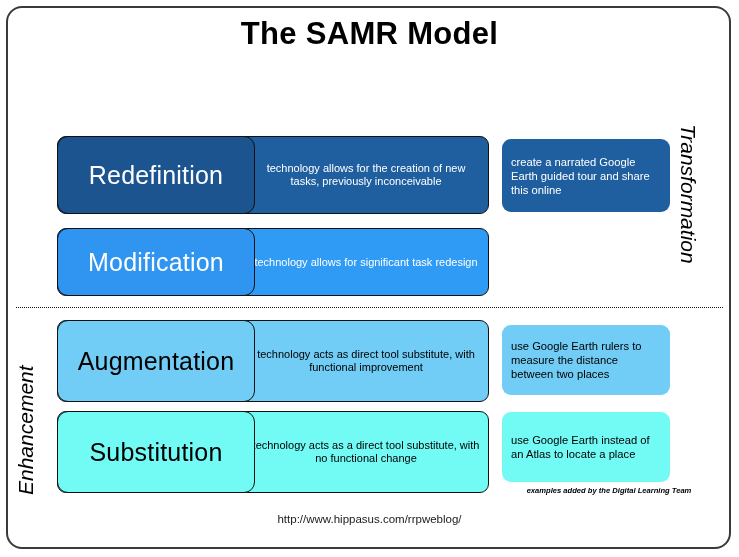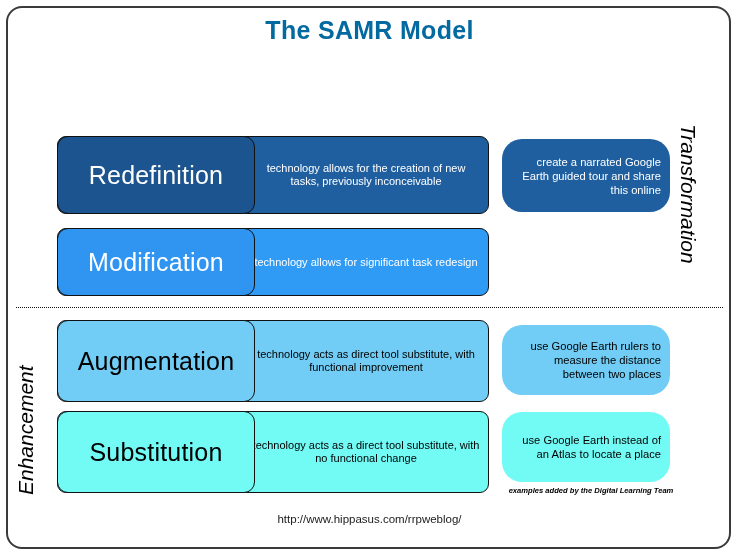--- a/index.html
+++ b/index.html
@@ -30,23 +30,23 @@
     box-sizing: border-box;
     background: #ffffff;
   }
 
   
   .title {
     position: absolute;
     left: 0; right: 0;
     top: 16px;
     text-align: center;
-    font-size: 25px;
+    font-size: 31px;
     font-weight: bold;
-    color: #0369a1;
+    color: #000000;
     letter-spacing: 0.3px;
   }
   .subtitle {
     position: absolute;
     left: 0; right: 0;
     top: 57px;
     text-align: center;
     font-size: 22px;
     font-style: italic;
     color: #000000;
@@ -94,25 +94,25 @@
     border: 1.5px solid #111111;
     box-sizing: border-box;
     display: flex;
     align-items: center;
     justify-content: center;
     font-size: 25px;
     letter-spacing: 0.2px;
   }
   .example-box {
     position: absolute;
-    border-radius: 20px;
+    border-radius: 9px;
     display: flex;
     align-items: center;
     justify-content: center;
-    text-align: right;
+    text-align: left;
     padding: 4px 9px;
     box-sizing: border-box;
     font-size: 11.2px;
     line-height: 1.25;
   }
 
   
   #row-redefinition { top: 136px; height: 78px; }
   #row-modification { top: 228px; height: 68px; }
   #row-augmentation { top: 320px; height: 82px; }
@@ -154,21 +154,21 @@
     position: absolute;
     left: 16px;
     right: 16px;
     top: 307px;
     border-top: 1.6px dotted #111111;
   }
 
   
   .credit {
     position: absolute;
-    left: 501px;
+    left: 519px;
     top: 486px;
     width: 180px;
     text-align: center;
     font-size: 7.6px;
     font-style: italic;
     font-weight: bold;
     color: #000000;
   }
   .footer-url {
     position: absolute;

